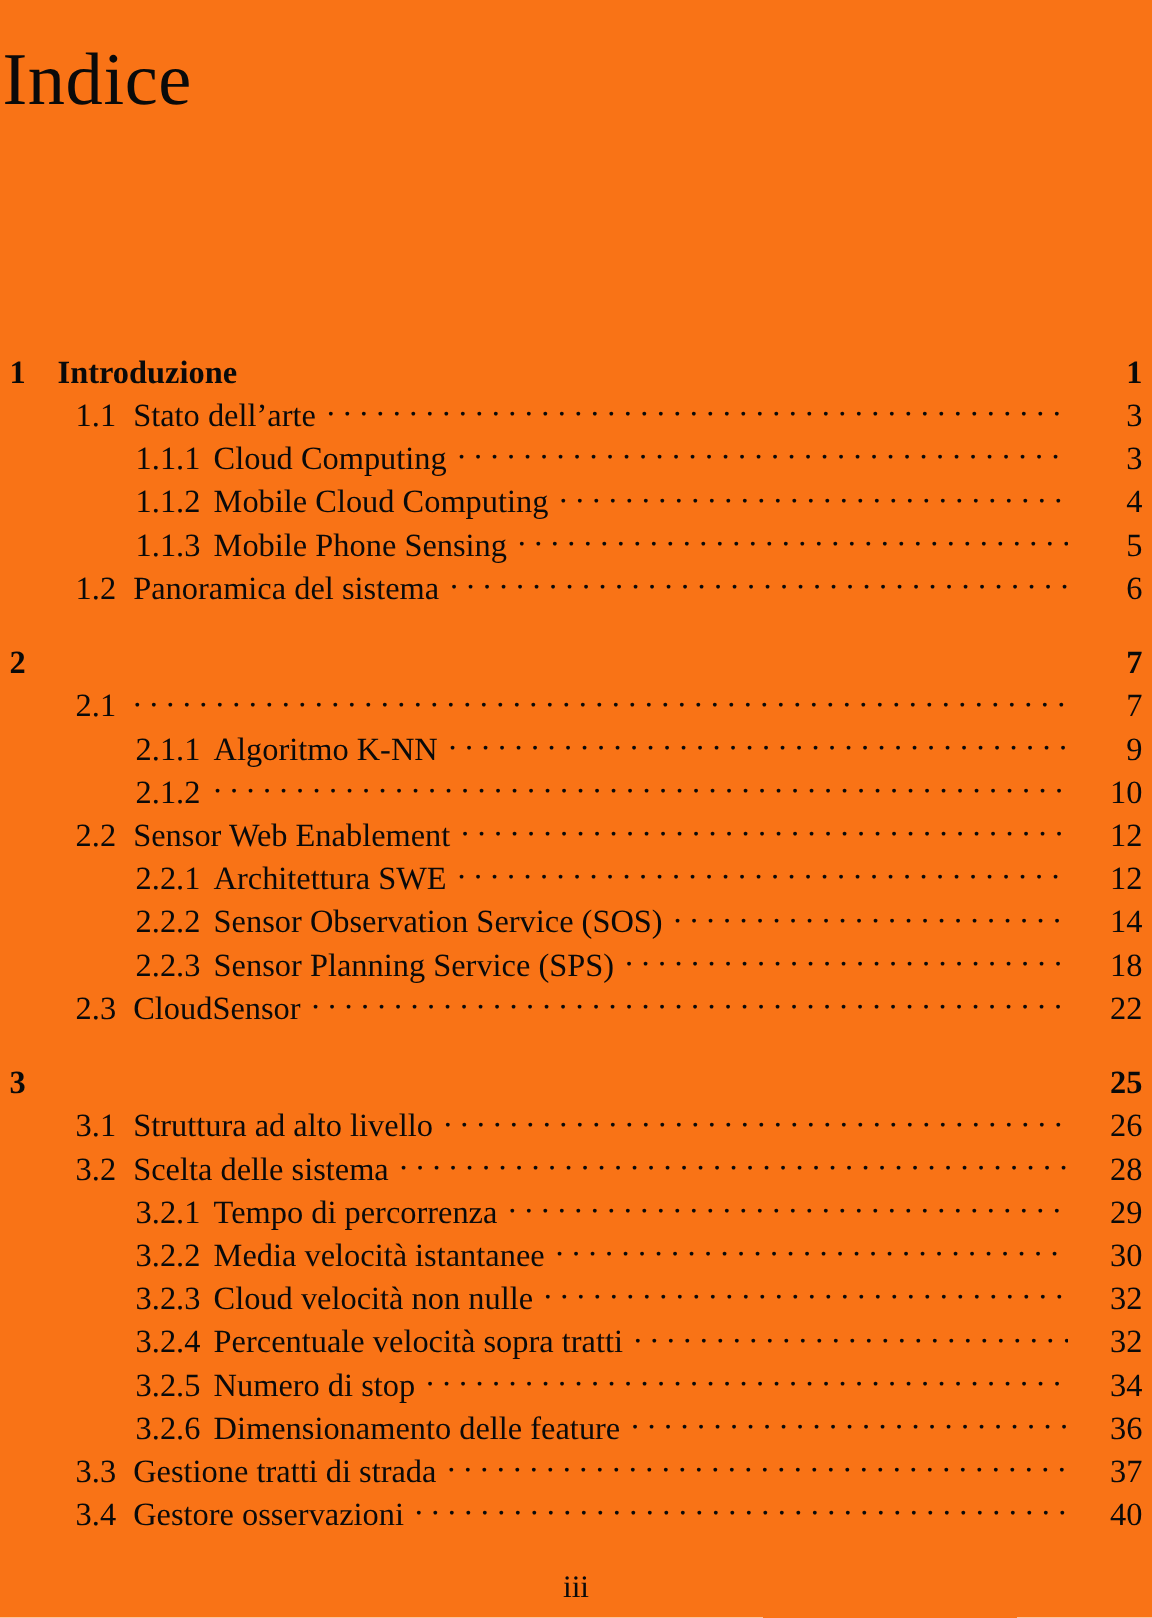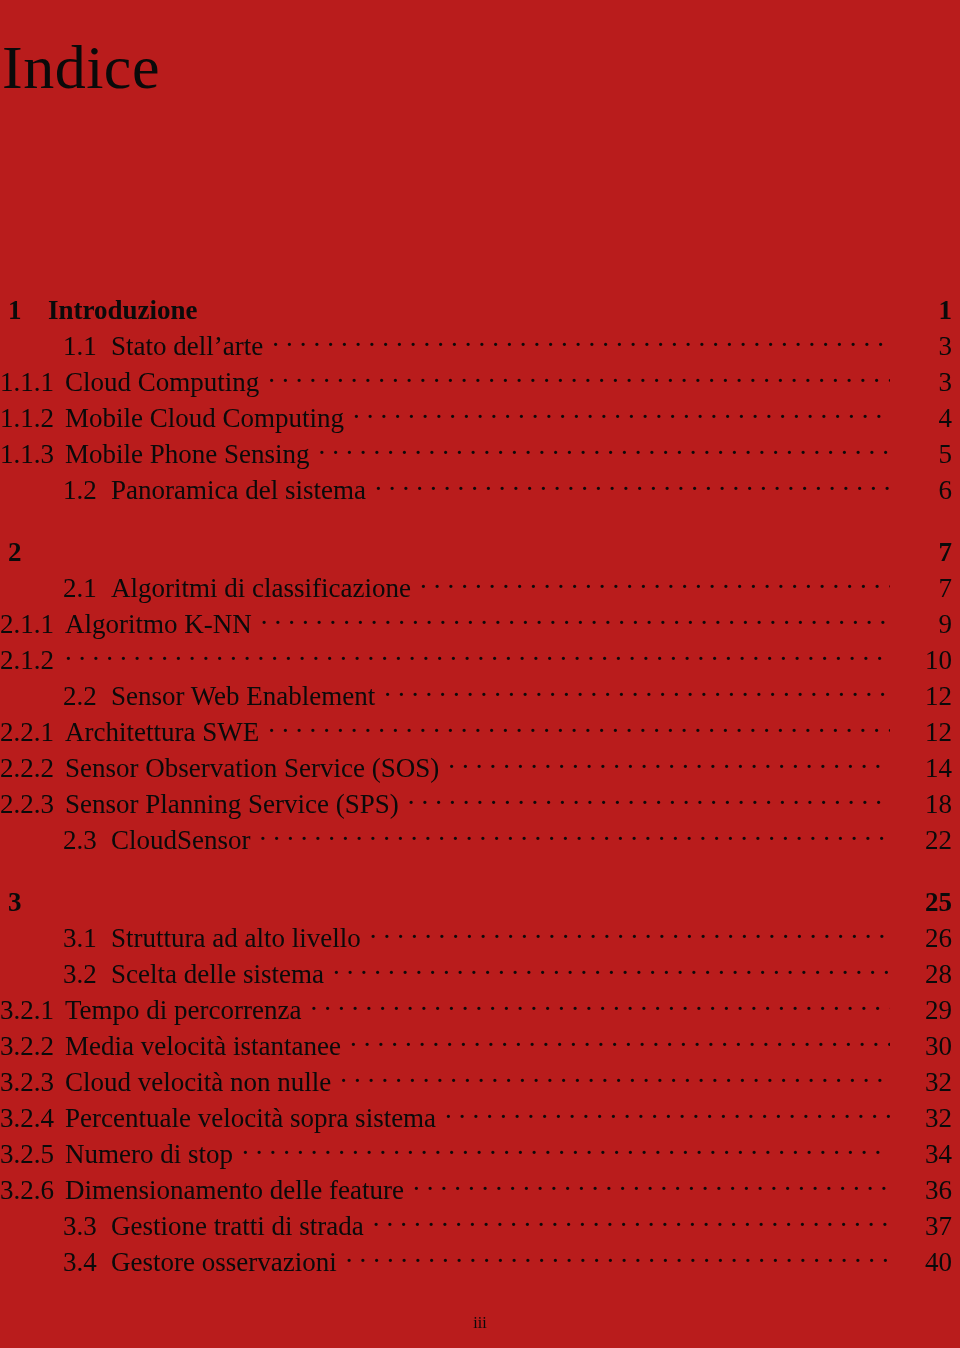--- a/index.html
+++ b/index.html
@@ -4,21 +4,21 @@
 <style>
   html, body {
     margin: 0;
     padding: 0;
     background: #ffffff;
   }
   .page {
     position: relative;
     width: 960px;
     height: 1348px;
-    background: #b91c1c;
+    background: #f97316;
     overflow: hidden;
     font-family: "Liberation Serif", "DejaVu Serif", serif;
     color: #0a0a0a;
   }
   .doc-title {
     position: absolute;
     left: 2px;
     top: -6px;
     font-size: 62px;
     font-weight: 400;
@@ -56,20 +56,21 @@
   .level-chapter .num {
     width: 40px;
     margin-left: 8px;
   }
   .level-section .num {
     width: 48px;
     margin-left: 63px;
   }
   .level-subsection .num {
     width: 65px;
+    margin-left: 113px;
   }
   .label {
     flex: 0 0 auto;
     padding-right: 9px;
   }
   .leader {
     flex: 1 1 auto;
     overflow: hidden;
     position: relative;
     height: 36px;
@@ -91,21 +92,21 @@
     text-align: right;
     padding-left: 14px;
     padding-right: 8px;
   }
   .footer-page {
     position: absolute;
     left: 0;
     top: 1308px;
     width: 960px;
     text-align: center;
-    font-size: 16px;
+    font-size: 26px;
     line-height: 30px;
   }
 </style>
 </head>
 <body>
 
 <div class="page">
 
   <h1 class="doc-title">Indice</h1>
 
@@ -156,21 +157,20 @@
         </span>
         <span class="pagenum">6</span>
       </div>
       <div class="toc-entry level-chapter gap-before">
         <span class="num">2</span>
         <span class="leader"></span>
         <span class="pagenum">7</span>
       </div>
       <div class="toc-entry level-section">
         <span class="num">2.1</span>
-        <span class="label">Algoritmi di classificazione</span>
         <span class="leader">
           <span class="dots">........................................................................................................................................................................................................</span>
         </span>
         <span class="pagenum">7</span>
       </div>
       <div class="toc-entry level-subsection">
         <span class="num">2.1.1</span>
         <span class="label">Algoritmo K-NN</span>
         <span class="leader">
           <span class="dots">........................................................................................................................................................................................................</span>
@@ -264,21 +264,21 @@
       <div class="toc-entry level-subsection">
         <span class="num">3.2.3</span>
         <span class="label">Cloud velocità non nulle</span>
         <span class="leader">
           <span class="dots">........................................................................................................................................................................................................</span>
         </span>
         <span class="pagenum">32</span>
       </div>
       <div class="toc-entry level-subsection">
         <span class="num">3.2.4</span>
-        <span class="label">Percentuale velocità sopra sistema</span>
+        <span class="label">Percentuale velocità sopra tratti</span>
         <span class="leader">
           <span class="dots">........................................................................................................................................................................................................</span>
         </span>
         <span class="pagenum">32</span>
       </div>
       <div class="toc-entry level-subsection">
         <span class="num">3.2.5</span>
         <span class="label">Numero di stop</span>
         <span class="leader">
           <span class="dots">........................................................................................................................................................................................................</span>

